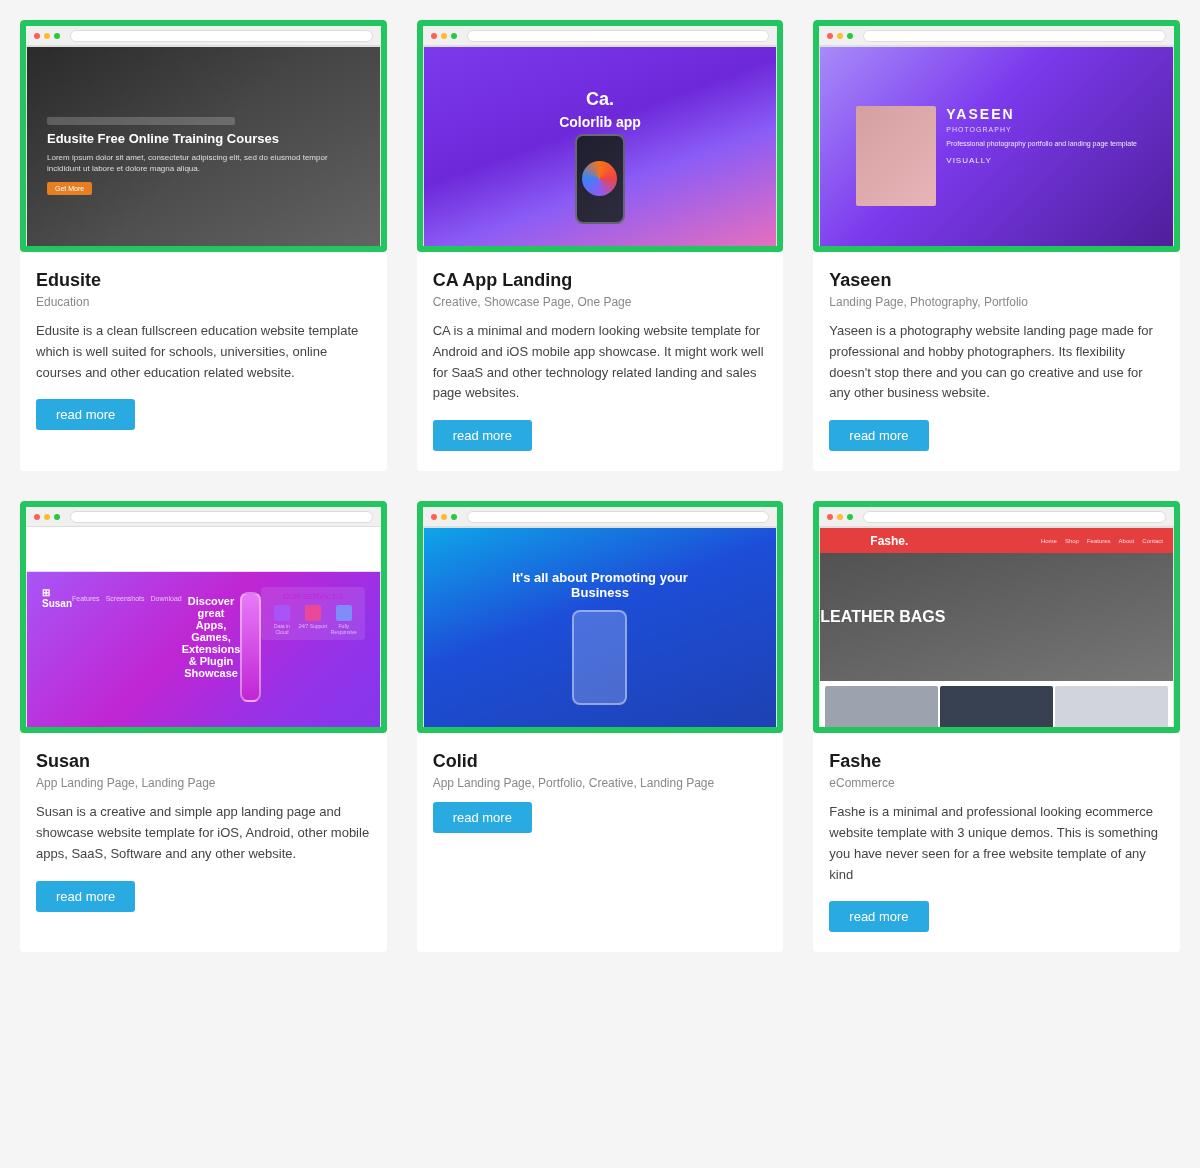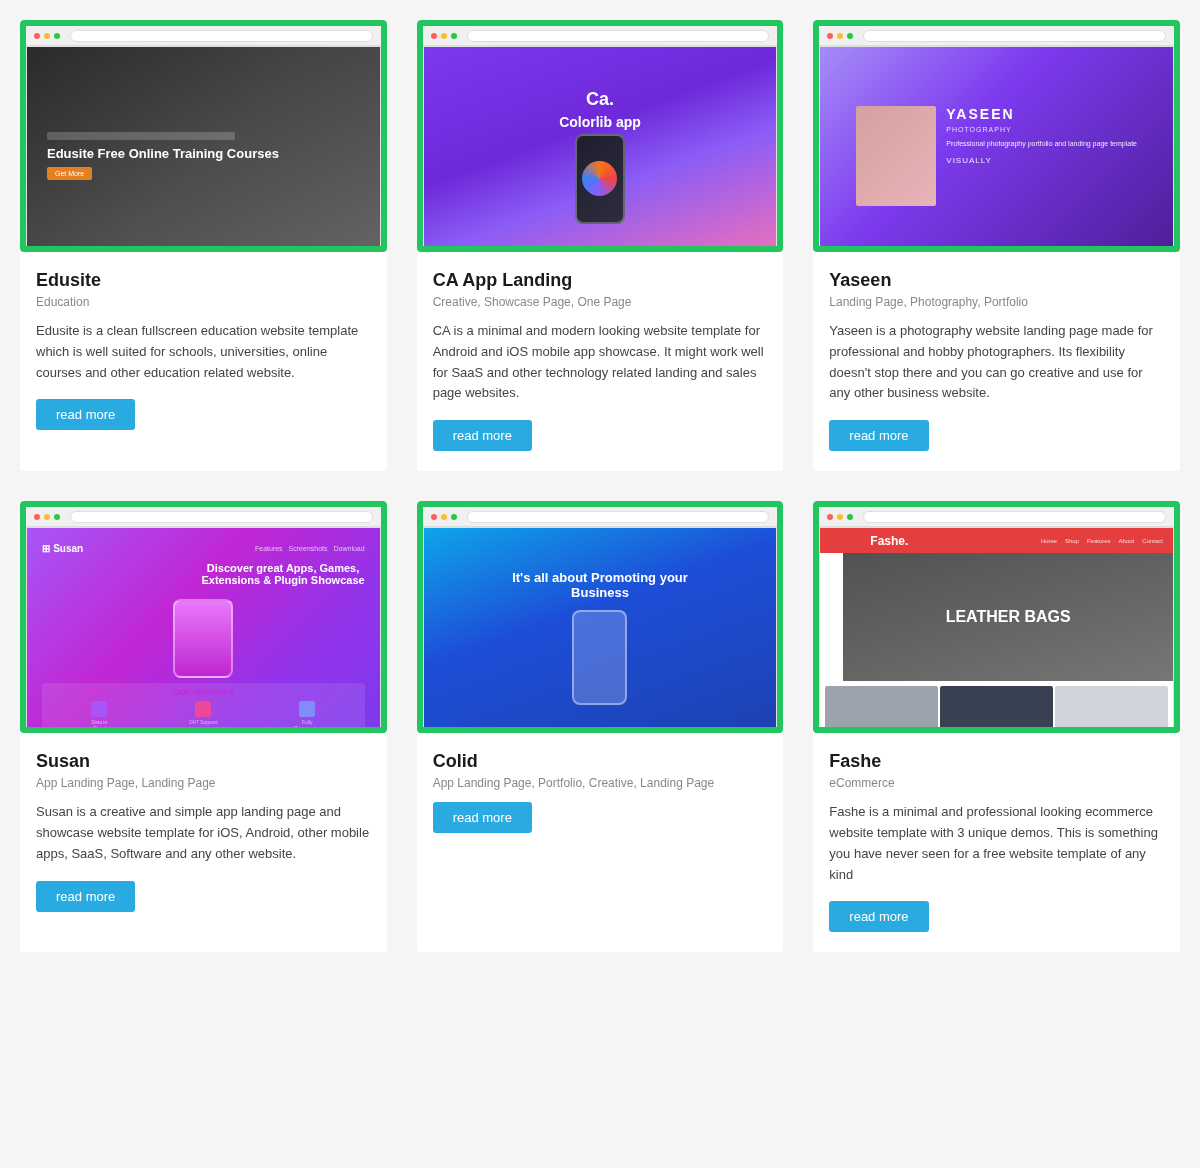--- a/index.html
+++ b/index.html
@@ -136,24 +136,25 @@
       margin-bottom: 6px;
     }
     .screenshot-yaseen .ss-desc {
       font-size: 7px;
       line-height: 1.5;
       opacity: 0.9;
     }
     .screenshot-susan {
       background: linear-gradient(135deg, #a855f7 0%, #c026d3 40%, #9333ea 70%, #7c3aed 100%);
       display: flex;
-      flex-direction: column;
-      align-items: flex-end;
+      flex-direction: row;
+      align-items: flex-start;
       justify-content: space-between;
       padding: 15px 15px 10px;
+      margin-top: 44px;
     }
     .screenshot-susan .ss-top {
       width: 100%;
       display: flex;
       justify-content: space-between;
       align-items: center;
     }
     .screenshot-susan .ss-logo {
       color: #fff;
       font-size: 10px;
@@ -257,23 +258,21 @@
     .screenshot-fashe .ss-header-nav span {
       color: rgba(255,255,255,0.8);
       font-size: 6px;
     }
     .screenshot-fashe .ss-hero {
       background: linear-gradient(rgba(0,0,0,0.4), rgba(0,0,0,0.3)),
                   linear-gradient(135deg, #888 0%, #aaa 100%);
       flex: 1;
       display: flex;
       align-items: center;
-      justify-content: center;
       min-height: 100px;
-      margin-left: 23px;
     }
     .screenshot-fashe .ss-hero-text {
       color: #fff;
       font-size: 16px;
       font-weight: bold;
       text-align: center;
     }
     .screenshot-fashe .ss-products {
       display: flex;
       gap: 2px;
@@ -366,20 +365,21 @@
       <div class="browser-chrome">
         <div class="browser-dot dot-red"></div>
         <div class="browser-dot dot-yellow"></div>
         <div class="browser-dot dot-green"></div>
         <div class="browser-url"></div>
       </div>
       <div class="ss-content-area">
         <div class="screenshot screenshot-edusite">
           <div class="ss-bar" style="width:60%"></div>
           <div class="ss-title">Edusite Free Online Training Courses</div>
+          <div class="ss-text">Lorem ipsum dolor sit amet, consectetur adipiscing elit, sed do eiusmod tempor incididunt ut labore et dolore magna aliqua.</div>
           <div class="ss-btn">Get More</div>
         </div>
       </div>
     </div>
     <div class="card-content">
       <div class="card-title">Edusite</div>
       <div class="card-categories">Education</div>
       <div class="card-description">Edusite is a clean fullscreen education website template which is well suited for schools, universities, online courses and other education related website.</div>
       <button class="read-more-btn">read more</button>
     </div>

